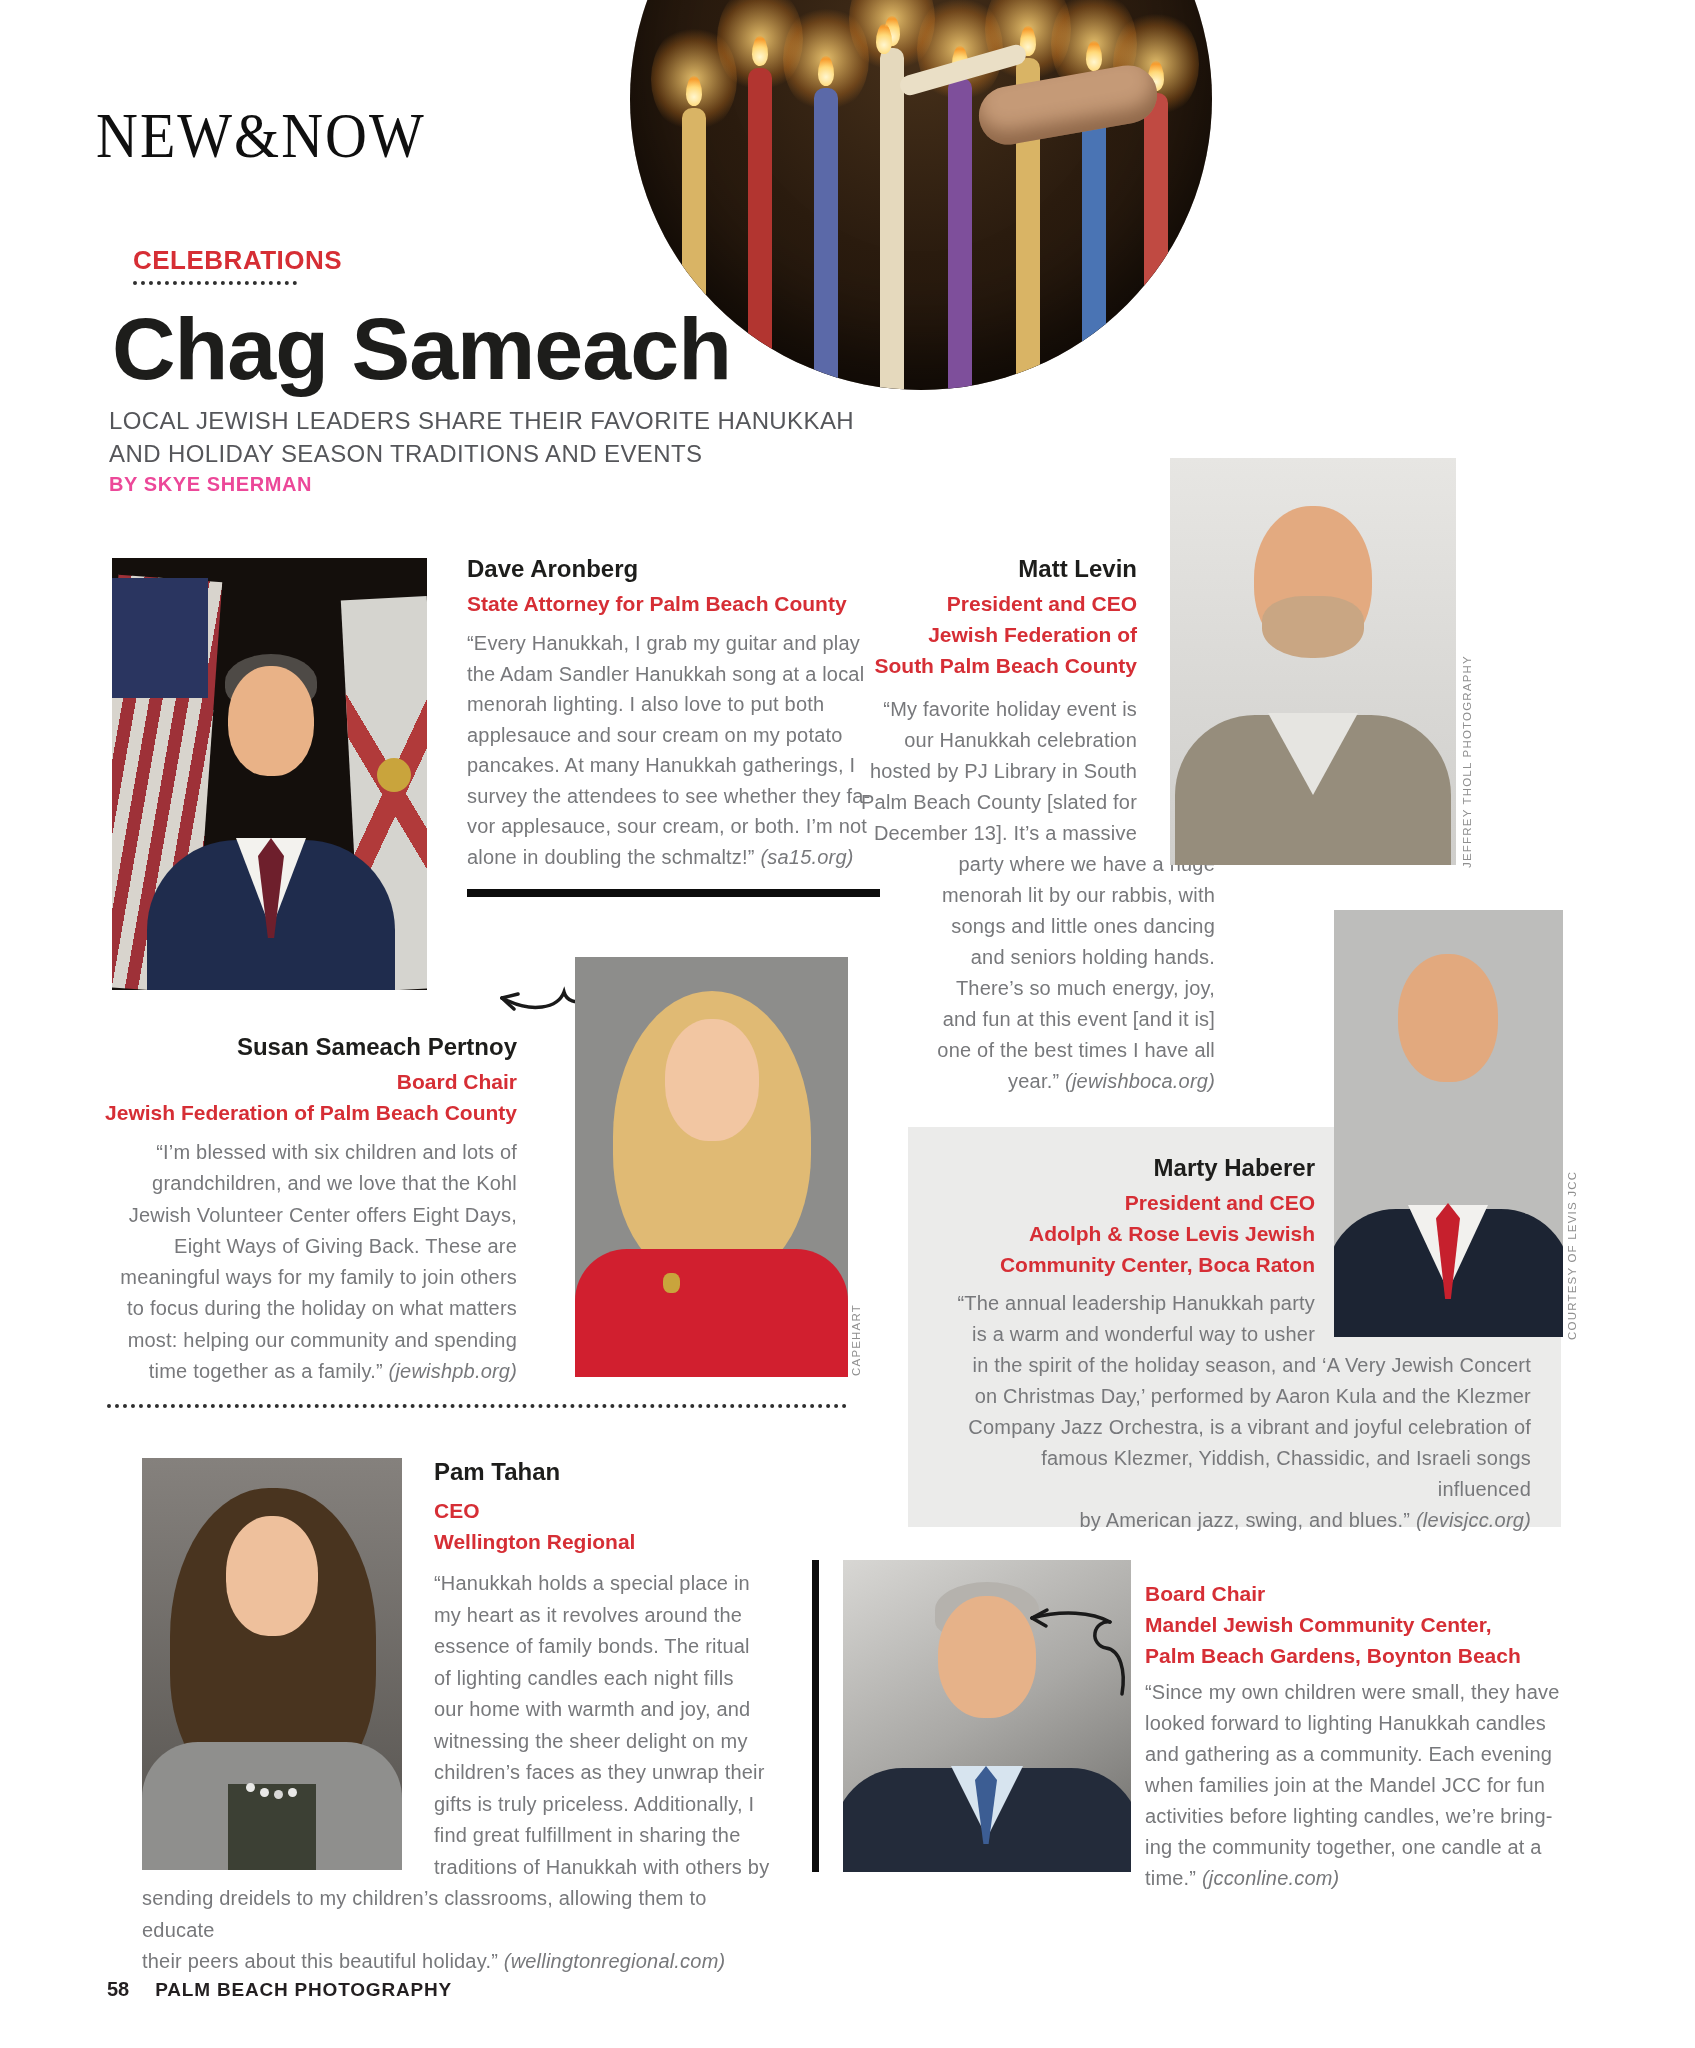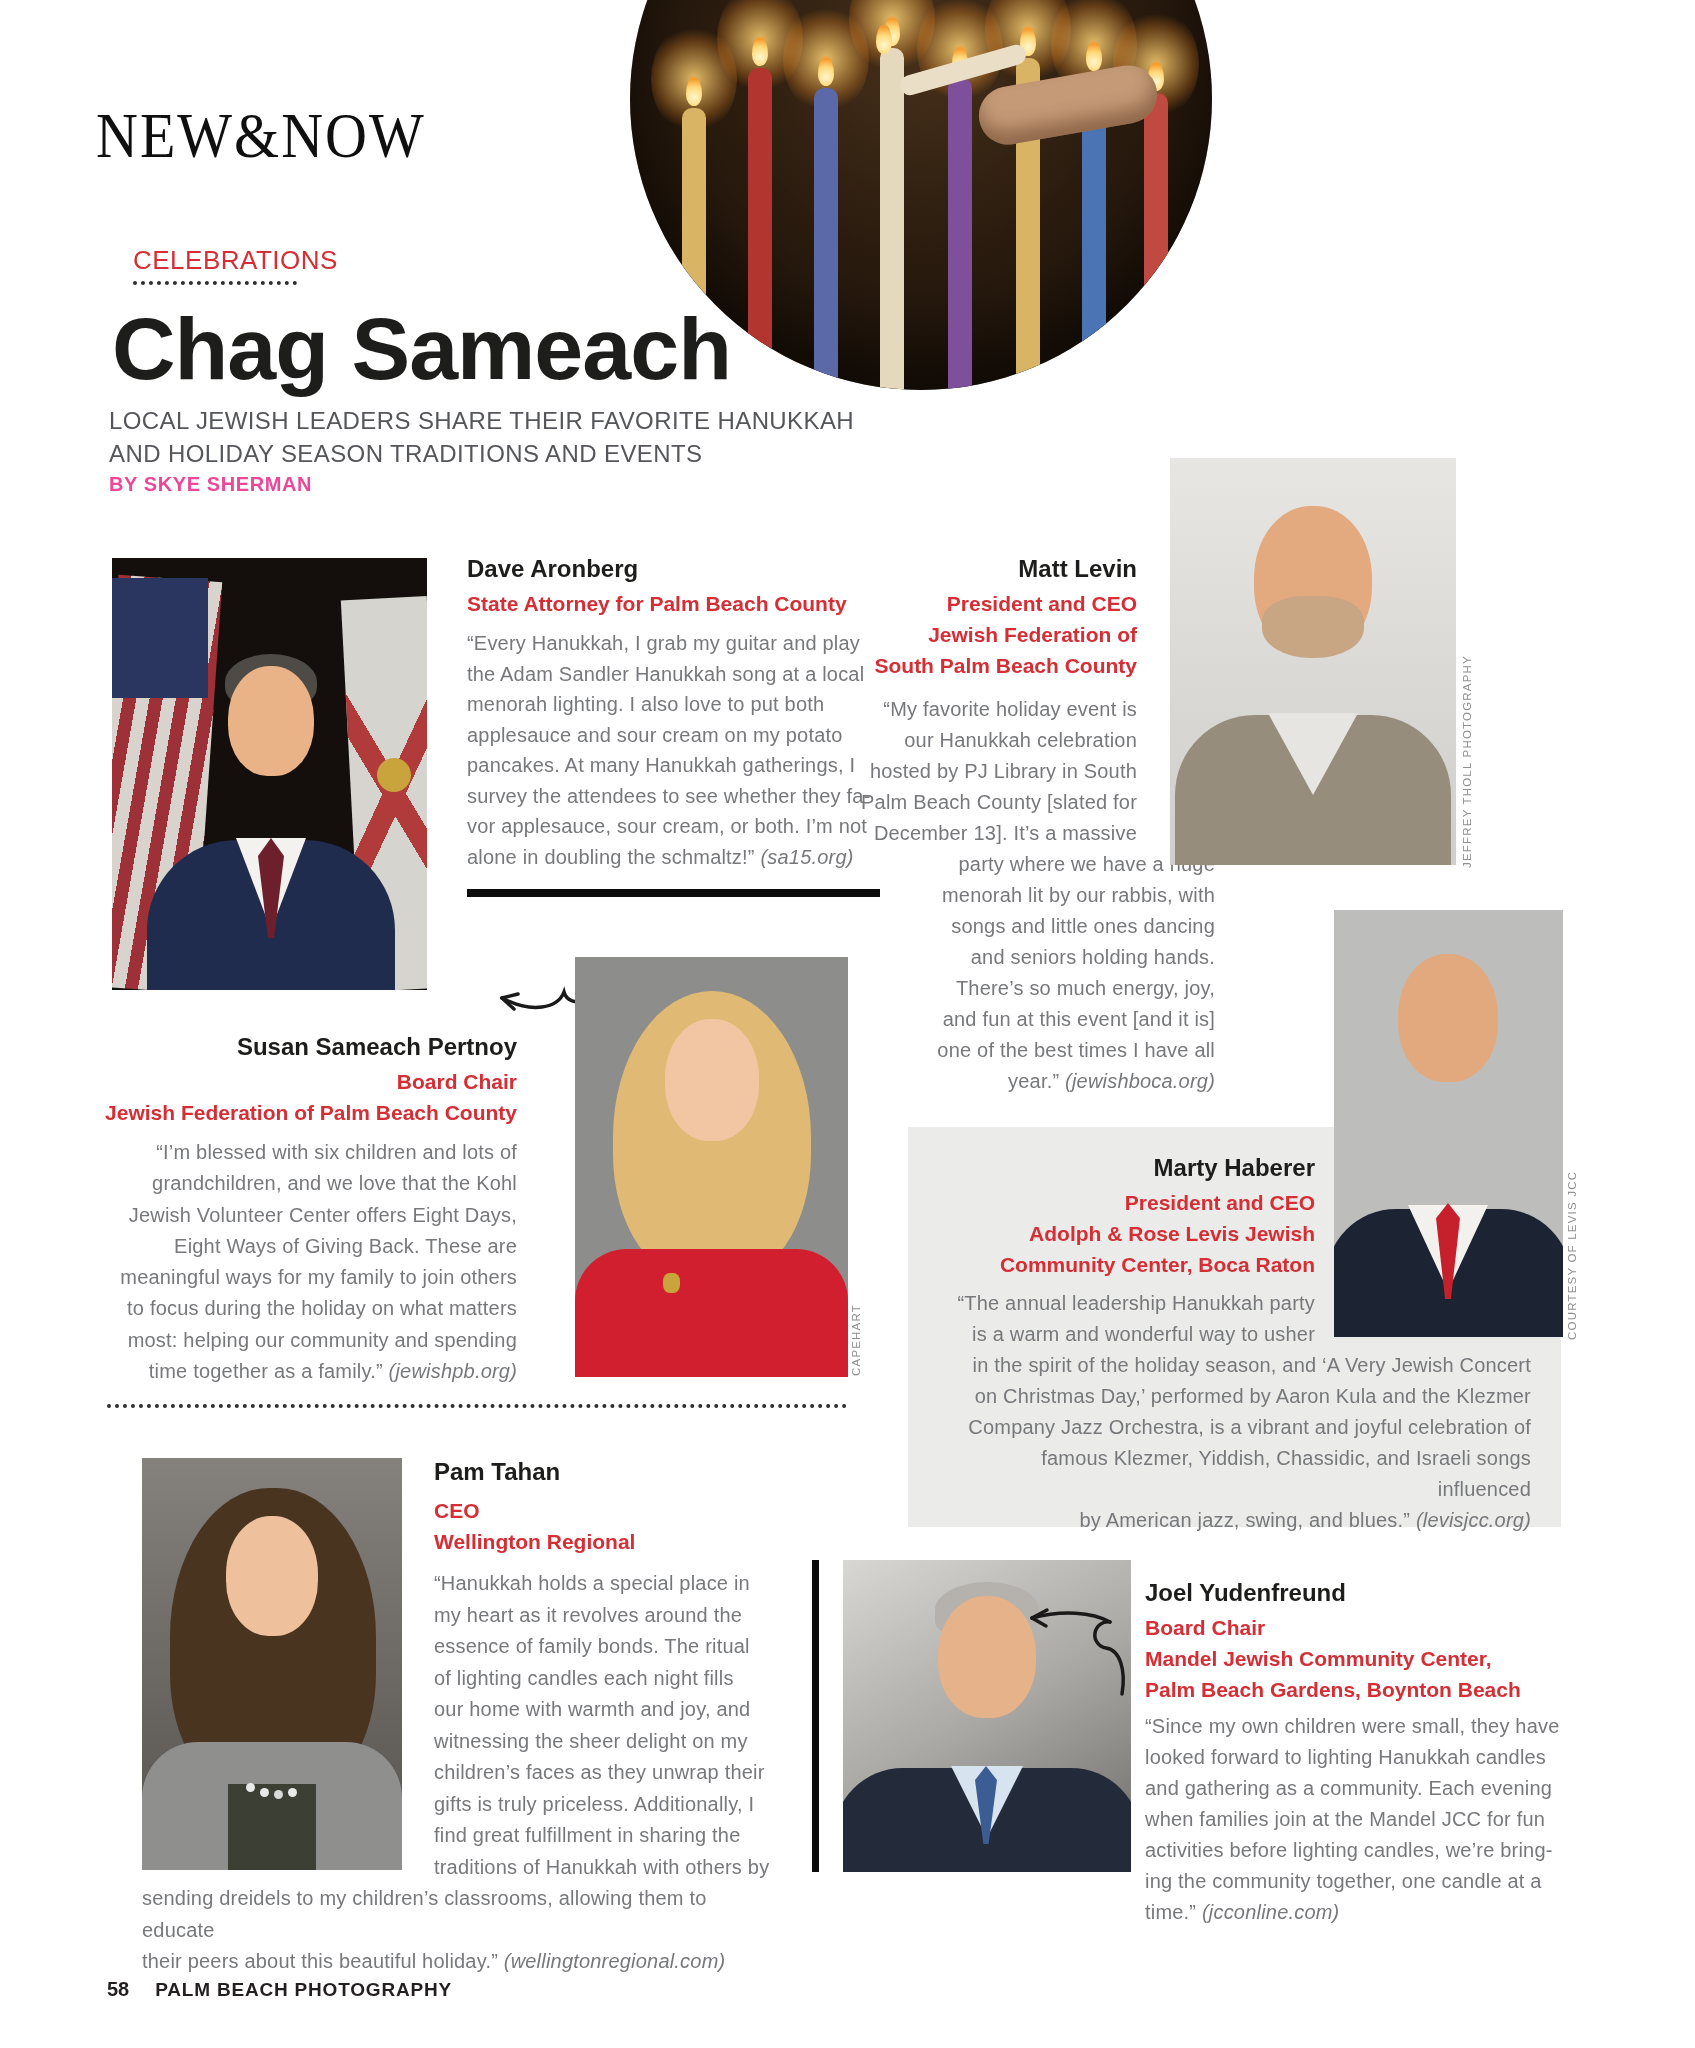--- a/index.html
+++ b/index.html
@@ -19,21 +19,21 @@
       background:radial-gradient(circle at 50% 70%,#fff6cf 0%,#ffd978 45%,#f79b2d 80%,rgba(247,155,45,0) 100%);}
   .glow{position:absolute;width:86px;height:110px;border-radius:50%;
       background:radial-gradient(circle,rgba(255,214,120,.85) 0%,rgba(255,150,40,.25) 55%,rgba(0,0,0,0) 72%);}
   #hand{position:absolute;left:348px;top:268px;width:180px;height:58px;background:#c59a77;border-radius:30px;
       transform:rotate(-10deg);box-shadow:inset 0 -14px 18px rgba(80,45,20,.45);}
   #held-candle{position:absolute;left:268px;top:252px;width:130px;height:20px;background:#eadfc6;
       border-radius:10px;transform:rotate(-16deg);}
   #held-flame{position:absolute;left:246px;top:216px;}
 
   
-  #kicker{position:absolute;left:133px;top:245px;font-size:26px;font-weight:normal;color:#d62e35;letter-spacing:.5px;}
+  #kicker{position:absolute;left:133px;top:245px;font-size:26px;font-weight:bold;color:#d62e35;letter-spacing:.5px;}
   #kicker-rule{position:absolute;left:133px;top:281px;width:164px;border-bottom:4px dotted #2e2e2e;}
   #page-title{position:absolute;left:112px;top:298px;font-size:88px;font-weight:bold;letter-spacing:-1px;color:#1d1d1b;}
   #deck{position:absolute;left:109px;top:404px;font-size:24px;line-height:33px;color:#55565a;letter-spacing:.4px;}
   #byline{position:absolute;left:109px;top:473px;font-size:20px;font-weight:bold;letter-spacing:.6px;color:#ec4899;}
 
   
   .pname{font-size:24px;font-weight:bold;color:#1d1d1b;line-height:34px;margin:0;}
   .ptitles{font-size:21px;font-weight:bold;color:#d62e35;line-height:31px;margin:2px 0 0 0;}
   .quote{font-size:20px;color:#77787b;margin:9px 0 0 0;letter-spacing:.2px;}
   .quote i{color:#77787b;}
@@ -279,21 +279,20 @@
     <div class="shirt"></div>
     <div class="tie"></div>
   </div>
   <svg id="doodle-joel" class="doodle" style="left:1022px;top:1598px" width="112" height="104" viewBox="0 0 112 104">
     <path d="M88,24 a13,13 0 1 0 -4,26 C98,52 104,72 100,96"></path>
     <path d="M88,24 C70,14 40,12 10,20"></path>
     <path d="M10,20 l15,-8"></path>
     <path d="M10,20 l14,8"></path>
   </svg>
   <div id="joel-text">
-    <h3 class="pname">Joel Yudenfreund</h3>
     <div class="ptitles">Board Chair<br>Mandel Jewish Community Center,<br>Palm Beach Gardens, Boynton Beach</div>
     <p class="quote"><span>“Since my own children were small, they have<br>looked forward to lighting Hanukkah candles<br>and gathering as a community. Each evening<br>when families join at the Mandel JCC for fun<br>activities before lighting candles, we’re bring-<br>ing the community together, one candle at a<br>time.”</span> <i>(jcconline.com)</i></p>
   </div>
 
   <div id="footer">
     <span class="num">58</span>
     <span class="mag">PALM BEACH PHOTOGRAPHY</span>
   </div>
 
 </div>

